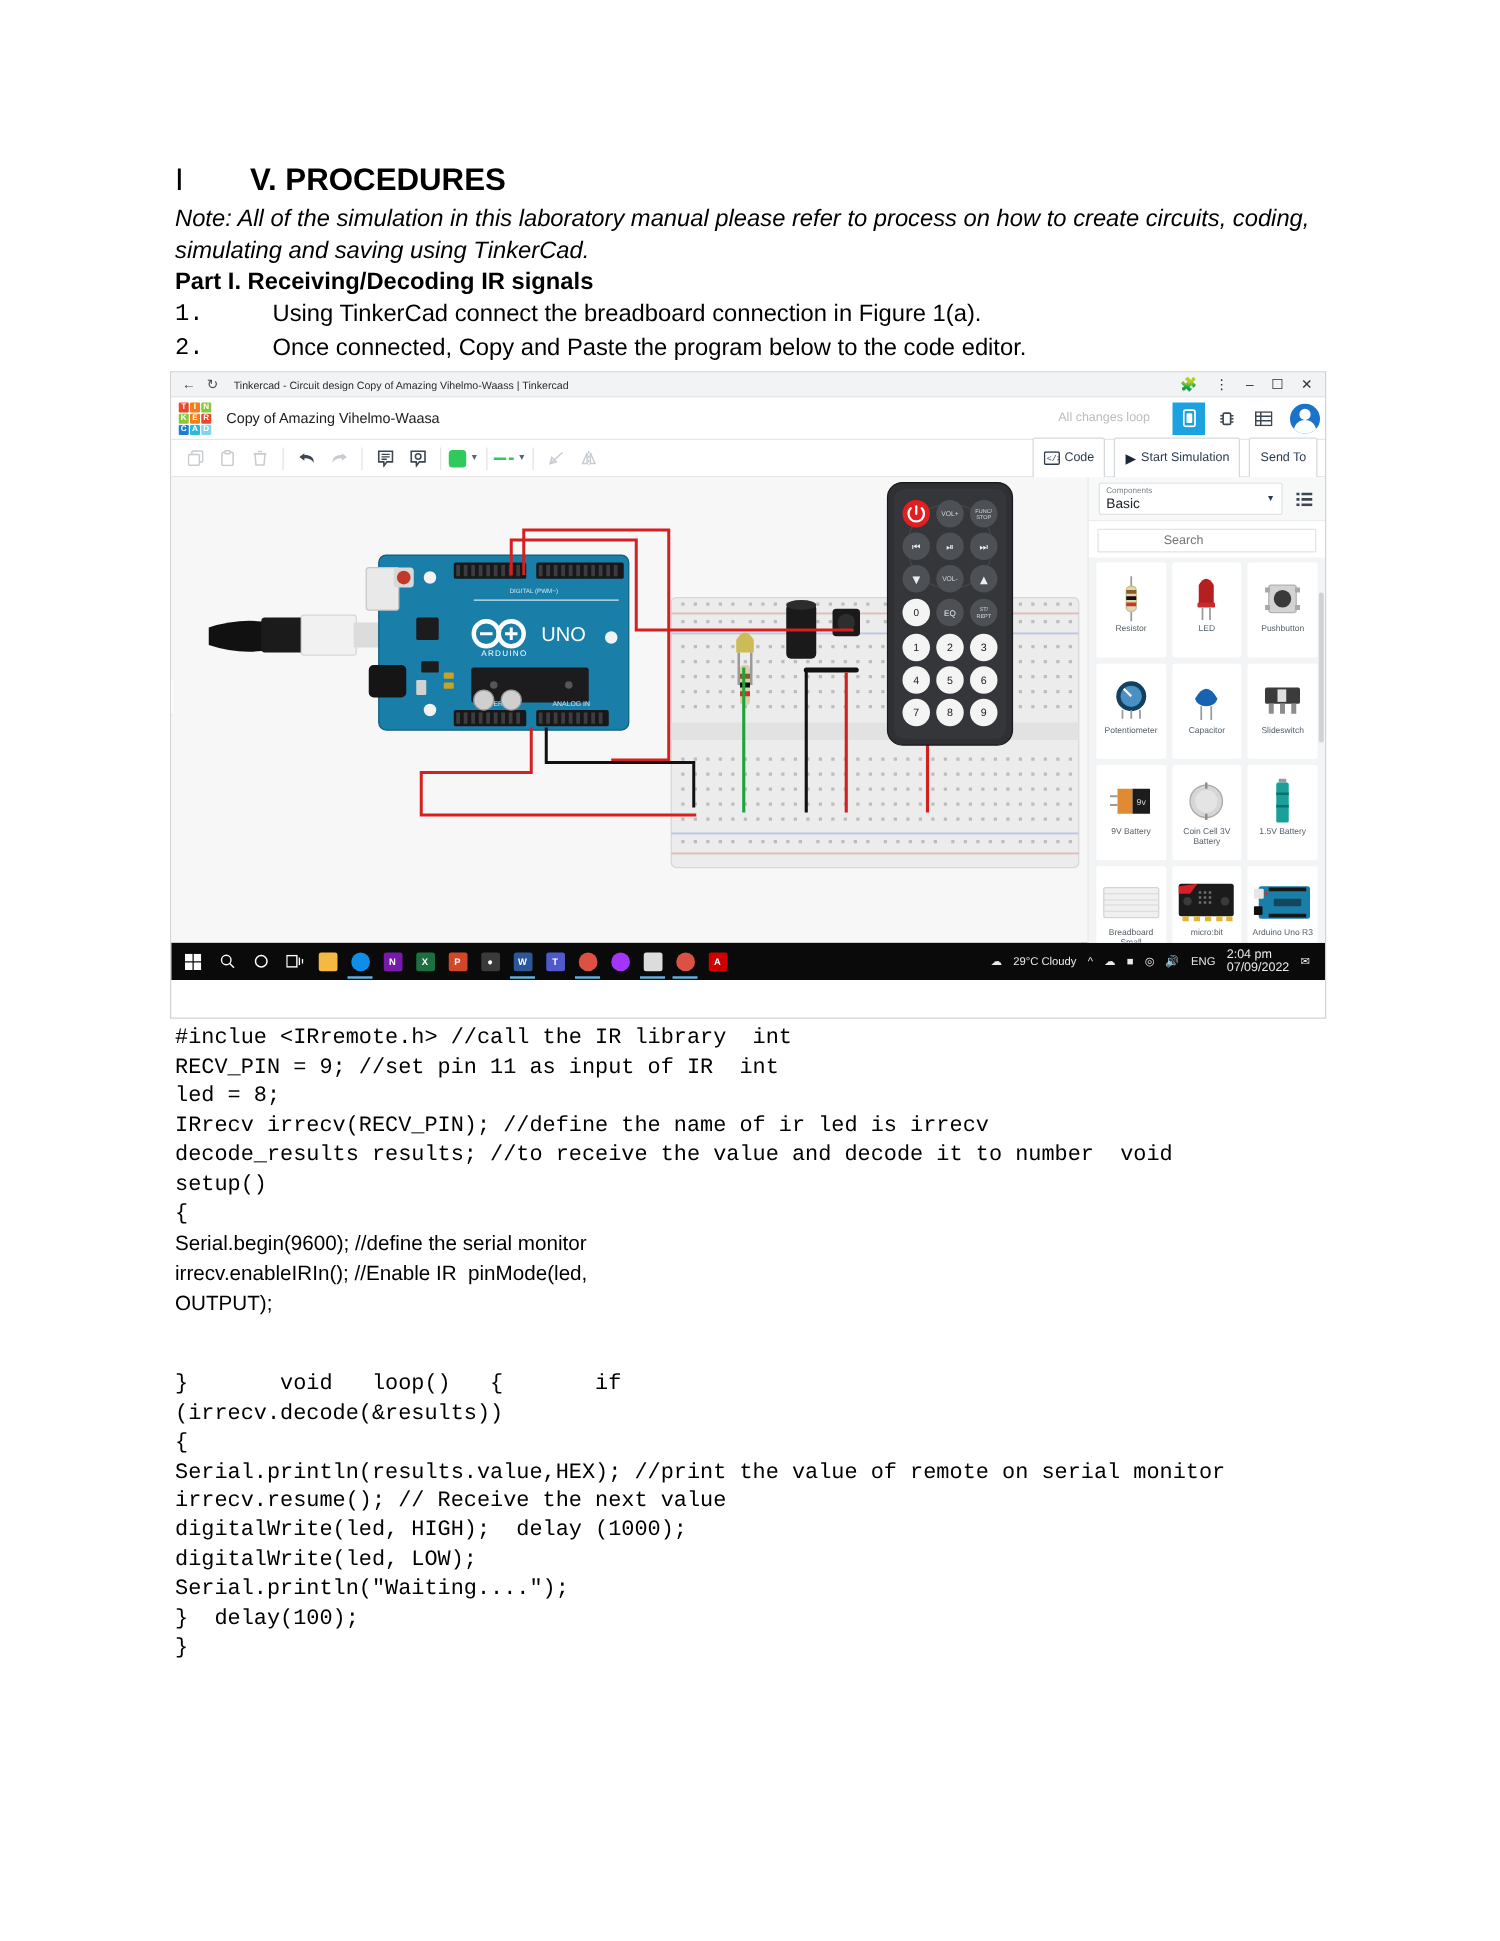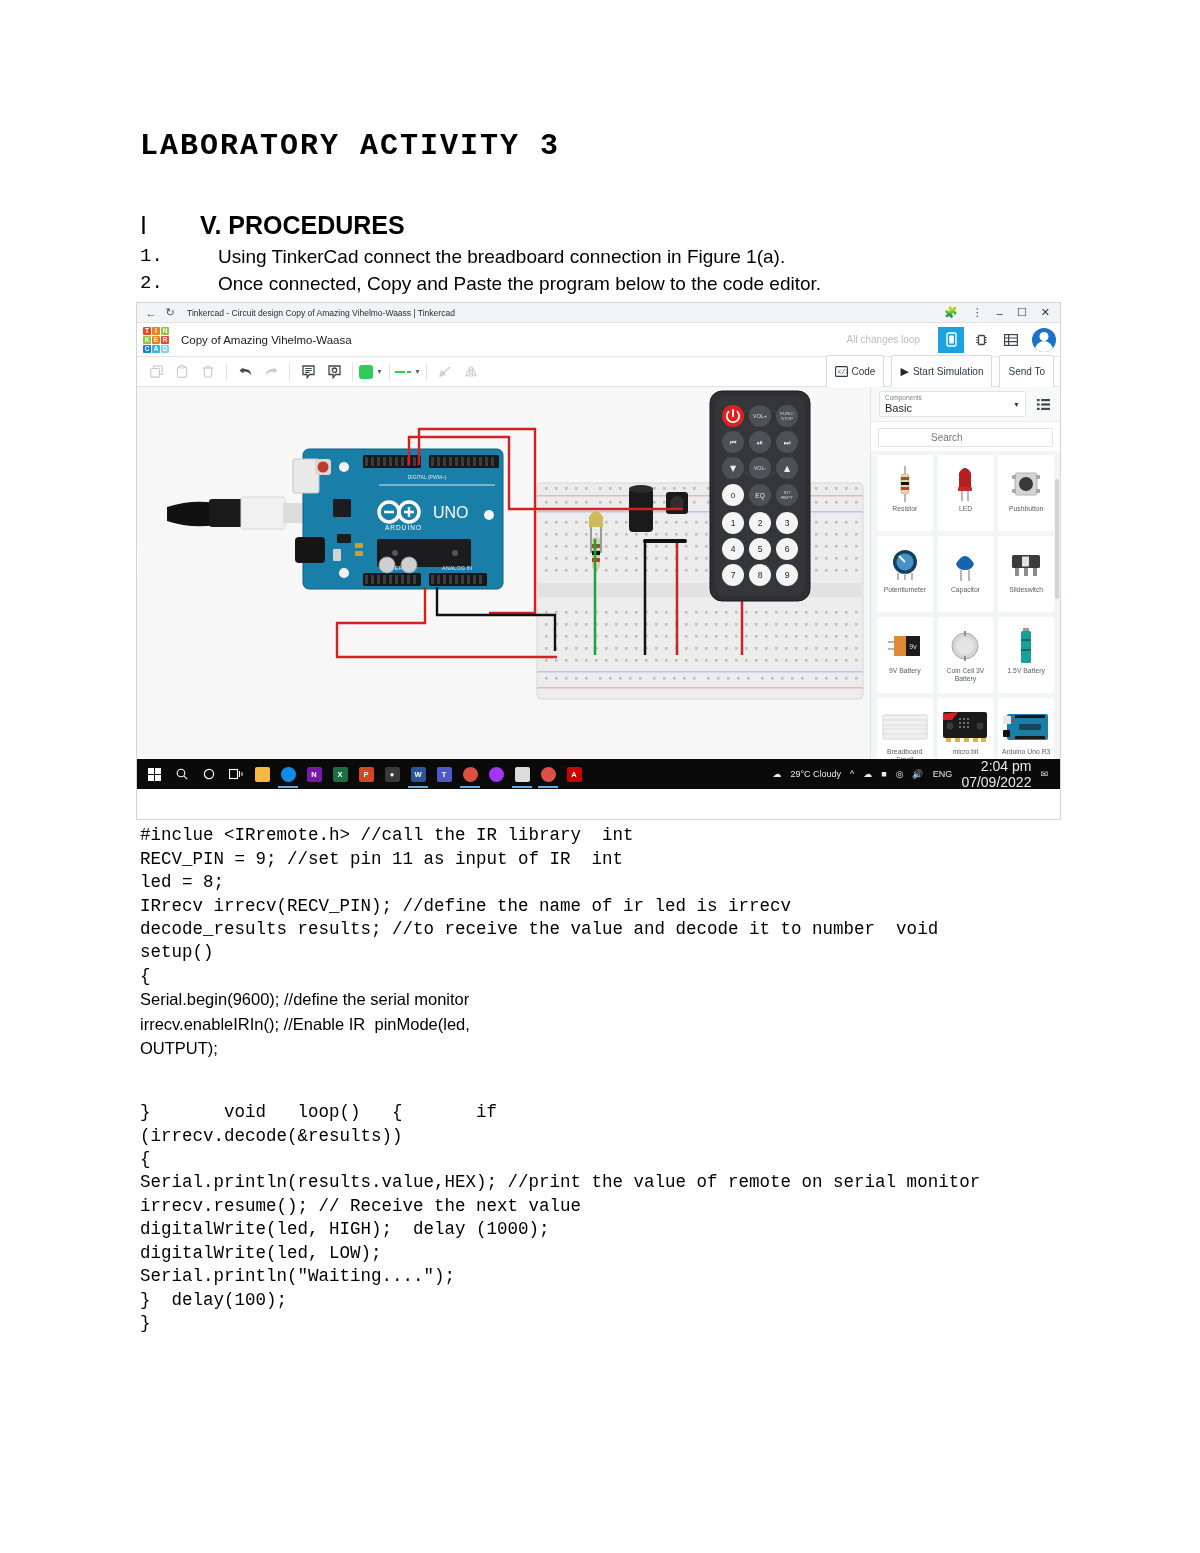--- a/index.html
+++ b/index.html
@@ -229,47 +229,48 @@
     padding: 0 4px; color:#fff;
   }
   .tk-ic { width:27px; height:28px; display:flex; align-items:center; justify-content:center; font-size:12px; }
   .tk-app { width:26px; height:28px; display:flex; align-items:center; justify-content:center;
             position:relative; }
   .tk-app .sq { width:15px; height:15px; border-radius:2px; display:flex;
                 align-items:center; justify-content:center; font-size:7.5px; font-weight:700; color:#fff;}
   .tk-app.open::after { content:""; position:absolute; bottom:0; left:3px; right:3px; height:2px; background:#63aee0;}
   .taskbar .spacer { flex:1; }
   .tray { display:flex; align-items:center; gap:9px; font-size:9px; color:#eaeaea; margin-right:8px;}
-  .clock { text-align:right; line-height:1.15; font-size:14px; }
+  .clock { text-align:left; line-height:1.15; font-size:10px; }
   
   .code {
     margin-top: 4px;
     font-family: "Liberation Mono", monospace;
     font-size: 17.5px;
     line-height: 1.34;
     color: #000;
     white-space: pre-wrap;
   }
   .code .sans { font-family:"Liberation Sans", sans-serif; font-size:16.5px; }
   .code .blank { display:block; height:16px; }
 </style>
 </head>
 <body>
 
 <div class="page">
  <div class="doc">
 
-  <h1 class="lab-title">LABORATORY ACTIVITY 3</h1>
 
   <div class="sec-head">
     <span class="bar">I</span>
     <span>V. PROCEDURES</span>
   </div>
 
-
+  <p class="note">Note: All of the simulation in this laboratory manual please refer to process on how to create circuits, coding, simulating and saving using TinkerCad.</p>
+
+  <p class="part-head">Part I. Receiving/Decoding IR signals</p>
 
   <ol class="steps">
     <li>
       <span class="num">1.</span>
       <span>Using TinkerCad connect the breadboard connection in Figure 1(a).</span>
     </li>
     <li>
       <span class="num">2.</span>
       <span>Once connected, Copy and Paste the program below to the code editor.</span>
     </li>

